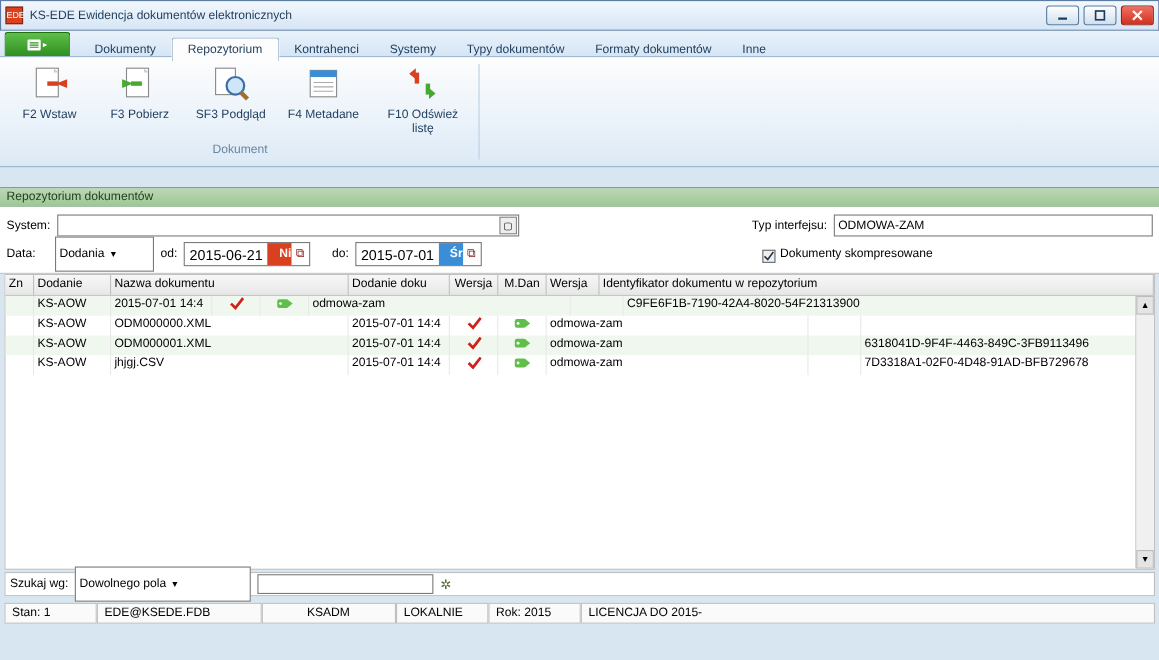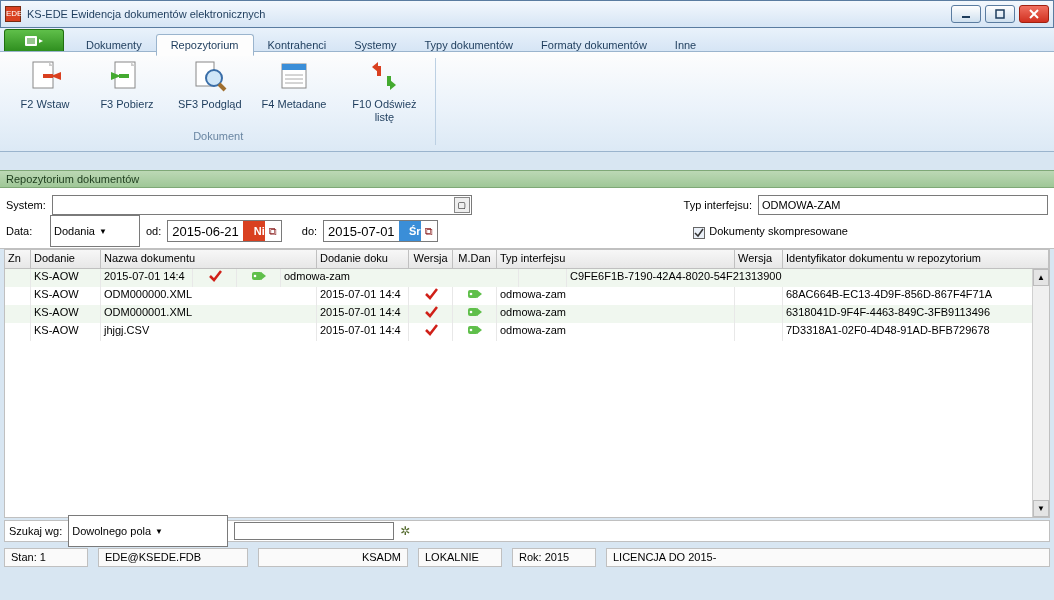--- a/index.html
+++ b/index.html
@@ -64,23 +64,23 @@
   .scroll-gutter{ position:absolute; right:0; top:0; bottom:0; width:17px; background:#f0f0f0; border-left:1px solid #d0d0d0;}
   .scroll-gutter .up,.scroll-gutter .dn{height:17px; background:#e4e4e4; border:1px solid #bcbcbc; text-align:center; font-size:8px; line-height:15px;}
   .scroll-gutter .dn{position:absolute; bottom:0; left:0; right:0;}
 
   
   .searchrow { margin:2px 4px 2px; background:#fff; border:1px solid #c0c0c0; height:22px; display:flex; align-items:center; padding:0 4px; gap:6px;}
   .searchrow .field2 { height:18px; border:1px solid #7a7a7a; width:160px;}
   .gear { color:#556b2f; font-size:12px;}
 
   
-  .status { margin: 6px 4px 0; display:flex; gap:10px; }
+  .status { margin: 6px 4px 0; display:flex; gap:0; }
   .status div { border:1px solid #c0c0c0; background:#fafafa; padding:2px 6px; height:19px; overflow:hidden;}
-  .status .s1{width:84px;} .status .s2{width:150px;} .status .s3{width:150px;text-align:right;padding-left:40px;} .status .s4{width:84px;} .status .s5{width:84px;} .status .s6{flex:1;}
+  .status .s1{width:84px;} .status .s2{width:150px;} .status .s3{width:122px;text-align:left;padding-left:40px;} .status .s4{width:84px;} .status .s5{width:84px;} .status .s6{flex:1;}
 
   
   .svg { display:block; }
 </style>
 </head>
 <body>
 
 <div class="titlebar">
   <div class="app-icon">EDE</div>
   <div class="title">KS-EDE Ewidencja dokumentów elektronicznych</div>
@@ -212,21 +212,20 @@
 </div>
 
 <div class="grid">
   <div class="grid-head">
     <div class="c-zn">Zn</div>
     <div class="c-sys">Dodanie</div>
     <div class="c-name">Nazwa dokumentu</div>
     <div class="c-date">Dodanie doku</div>
     <div class="c-kom">Wersja</div>
     <div class="c-mdan">M.Dan</div>
-    <div class="c-typ">Typ interfejsu</div>
     <div class="c-wer">Wersja</div>
     <div class="c-id">Identyfikator dokumentu w repozytorium</div>
   </div>
   <div class="grid-body" id="grid-body">
     <div class="grid-row alt sel">
         <div class="c-zn"></div>
         <div class="c-sys">KS-AOW</div>
         <div class="c-date">2015-07-01 14:4</div>
         <div class="c-kom"><svg width="14" height="12">
             <polyline points="2,6 6,10 13,1" fill="none" stroke="#d02018" stroke-width="2.5"></polyline>
@@ -248,21 +247,20 @@
         <div class="c-kom"><svg width="14" height="12">
             <polyline points="2,6 6,10 13,1" fill="none" stroke="#d02018" stroke-width="2.5"></polyline>
           </svg></div>
         <div class="c-mdan"><svg width="16" height="12">
             <rect x="1" y="2" width="10" height="8" rx="2" fill="#5fbf4a"></rect>
             <polygon points="10,2 15,6 10,10" fill="#5fbf4a"></polygon>
             <circle cx="4" cy="6" r="1.3" fill="#fff"></circle>
           </svg></div>
         <div class="c-typ">odmowa-zam</div>
         <div class="c-wer"></div>
-        <div class="c-id">68AC664B-EC13-4D9F-856D-867F4F71A</div>
       </div>
       <div class="grid-row alt">
         <div class="c-zn"></div>
         <div class="c-sys">KS-AOW</div>
         <div class="c-name">ODM000001.XML</div>
         <div class="c-date">2015-07-01 14:4</div>
         <div class="c-kom"><svg width="14" height="12">
             <polyline points="2,6 6,10 13,1" fill="none" stroke="#d02018" stroke-width="2.5"></polyline>
           </svg></div>
         <div class="c-mdan"><svg width="16" height="12">

